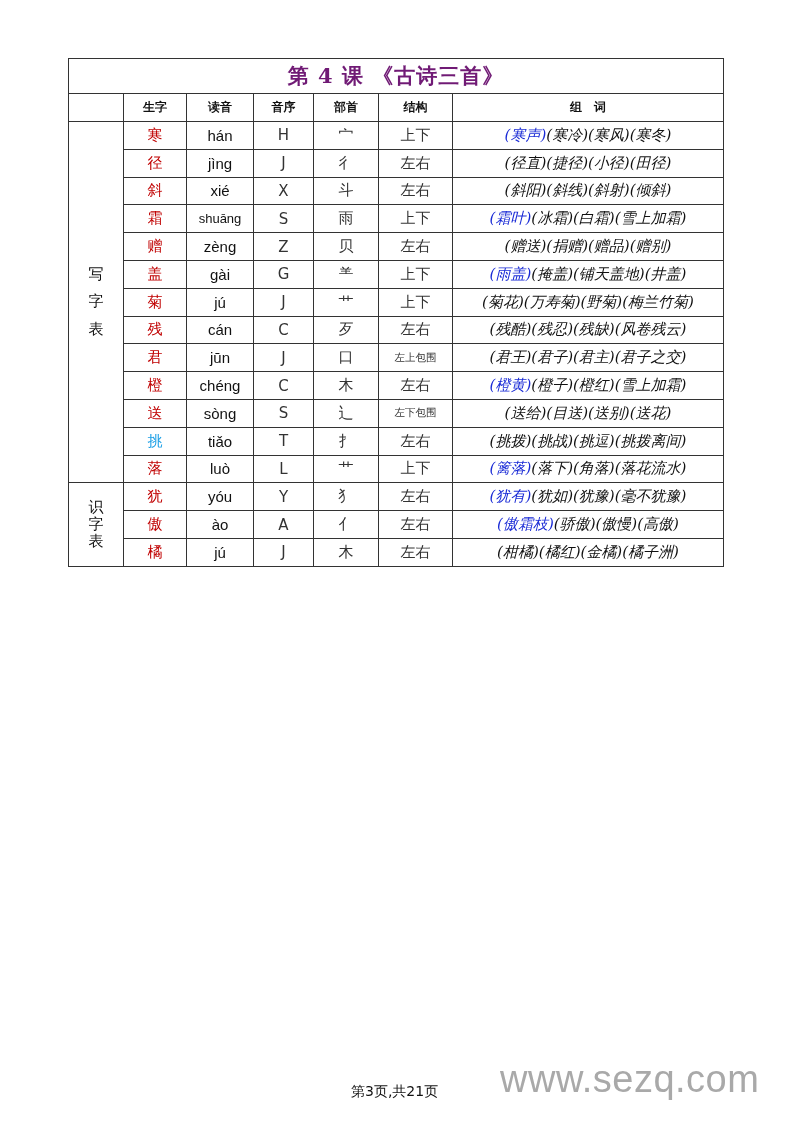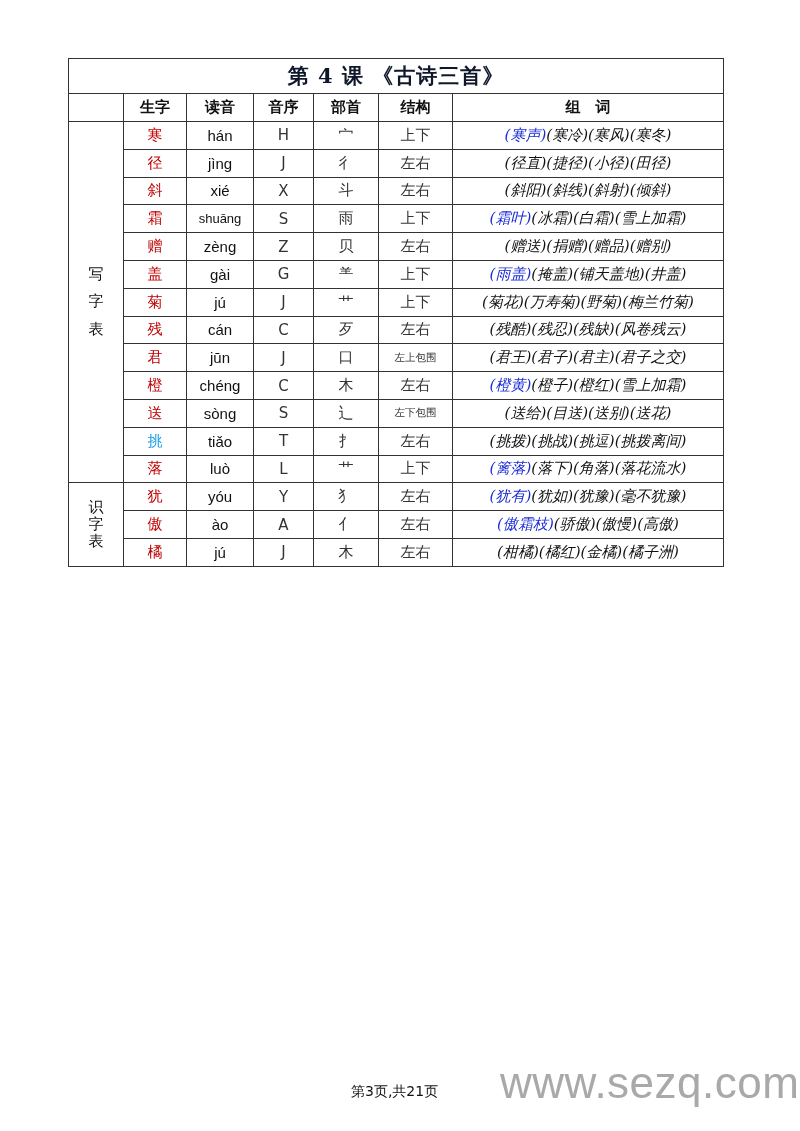--- a/index.html
+++ b/index.html
@@ -2,40 +2,40 @@
 <html><head>
 <meta charset="utf-8">
 <style>
   html, body { margin:0; padding:0; background:#ffffff; }
   body { width:800px; height:1131px; position:relative; overflow:hidden;
          font-family:"DejaVu Serif", serif; color:#111; }
   .page-table { position:absolute; left:68px; top:58px; width:655px;
                 border-collapse:collapse; table-layout:fixed; }
   .page-table td, .page-table th { border:1px solid #333; padding:0; text-align:center;
                 vertical-align:middle; overflow:hidden; white-space:nowrap; }
-  .title-row td { height:34px; color:#0f172a; font-weight:bold; font-size:21px;
+  .title-row td { height:34px; color:#701a75; font-weight:bold; font-size:21px;
                   font-family:"DejaVu Serif", serif; letter-spacing:1px;border-radius:17px; }
-  .head-row th { height:27px; font-size:15px; font-weight:bold; }
+  .head-row th { height:27px; font-size:12px; font-weight:bold; }
   .data-row td { height:26.8px; font-size:15px; }
   .char { color:#c00000; font-size:17px; }
   .char.blue { color:#1ea0e6; }
   .pinyin { font-family:Liberation Sans, sans-serif; font-size:16px; }
   .pinyin.small { font-size:13px; }
   .order { font-family:"DejaVu Sans", sans-serif; font-size:16px; color:#333; }
   .radical { font-size:15px; color:#333; }
   .struct { font-size:14px; color:#333; }
   .struct.small { font-size:10.5px; }
   .words { font-size:14.5px; letter-spacing:0;font-style:italic; }
   .hl { color:#1a2bd6; }
   .section { font-size:22px; line-height:1.85; white-space:normal !important; }
   .section.tight { line-height:1.15; }
   .footer-page { position:absolute; left:351px; top:1083px; font-family:"DejaVu Sans", sans-serif;
                  font-size:14px; color:#111; }
   .watermark { position:absolute; left:500px; top:1058px; font-family:"Liberation Sans", sans-serif;
-               font-size:44px; color:#a9a9a9; letter-spacing:0.5px; }
+               font-size:38px; color:#a9a9a9; letter-spacing:0.5px; }
 </style>
 </head>
 <body>
 
 <table class="page-table">
   <colgroup>
     <col style="width:55px">
       <col style="width:63px">
       <col style="width:67px">
       <col style="width:60px">

